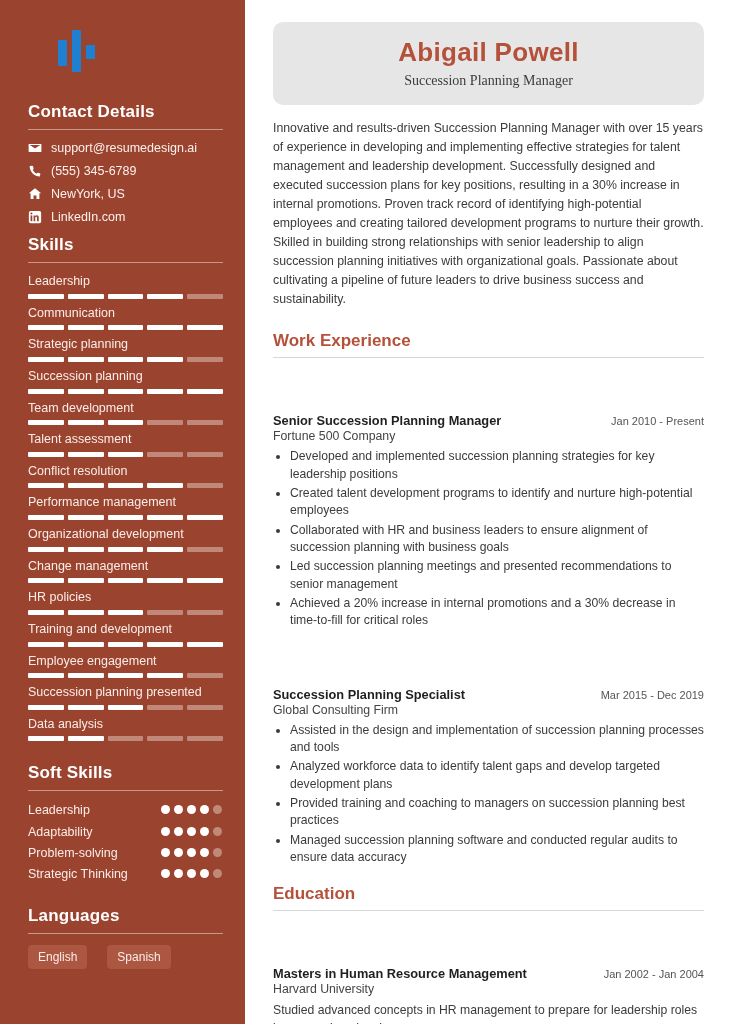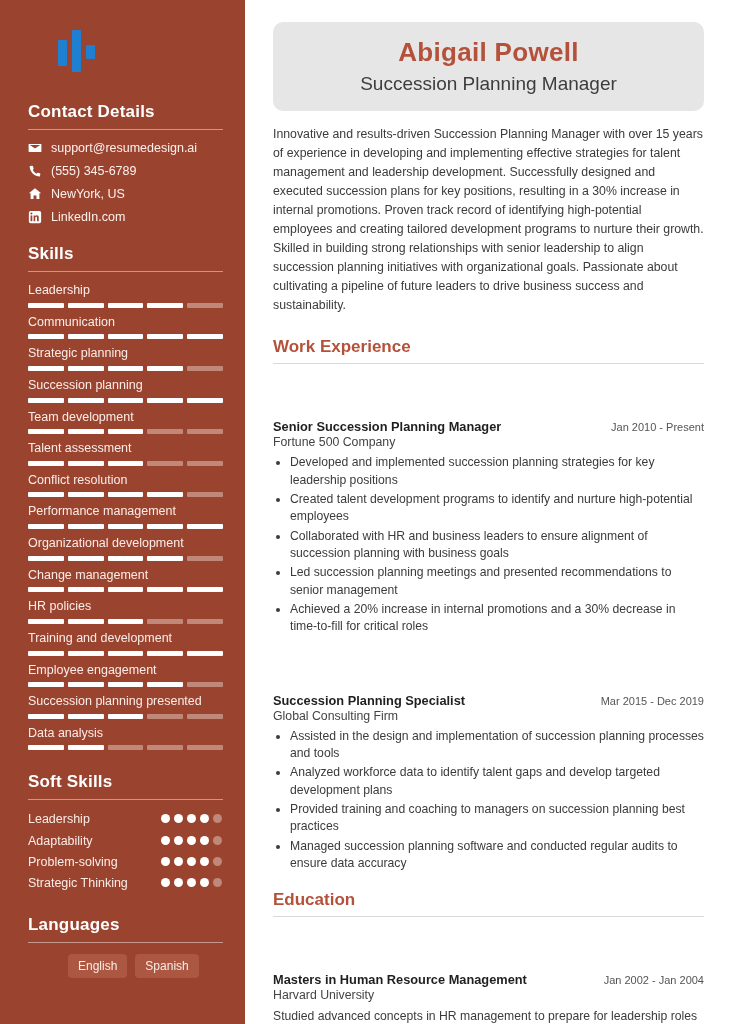--- a/index.html
+++ b/index.html
@@ -48,21 +48,21 @@
     letter-spacing: .2px;
     color: #ffffff;
     margin-bottom: 7px;
   }
   .side-rule {
     height: 1px;
     background: rgba(255,255,255,0.45);
     margin-bottom: 11px;
   }
 
-  .contact-list { margin-bottom: 20px; }
+  .contact-list { margin-bottom: 11px; }
   .contact-row {
     display: flex;
     align-items: center;
     gap: 9px;
     margin-bottom: 9px;
     font-size: 12.5px;
     color: #fdf0ec;
   }
   .contact-icon {
     width: 14px;
@@ -114,21 +114,21 @@
     justify-content: flex-start;
   }
   .dot {
     width: 9px;
     height: 9px;
     border-radius: 50%;
     background: #c08878;
   }
   .dot.on { background: #ffffff; }
 
-  .lang-chips { display: flex; gap: 8px; flex-wrap: wrap; margin-left: 40px; }
+  .lang-chips { display: flex; gap: 20px; flex-wrap: wrap; }
   .chip {
     background: #ab5741;
     color: #fbece7;
     font-size: 12px;
     padding: 5px 10px;
     border-radius: 4px;
   }
 
   
   .main {
@@ -146,23 +146,24 @@
     border-radius: 10px;
   }
   .full-name {
     font-size: 26px;
     font-weight: bold;
     color: #b5513a;
     letter-spacing: .3px;
     line-height: 1.15;
   }
   .job-title {
-    font-size: 19px;
+    font-size: 14px;
     color: #3d3d3d;
     margin-top: 5px;
+    font-family: Liberation Serif, serif;
   }
 
   .summary {
     font-size: 12.3px;
     line-height: 1.55;
     color: #3b3b3b;
     margin-bottom: 22px;
     text-align: left;
   }
 

